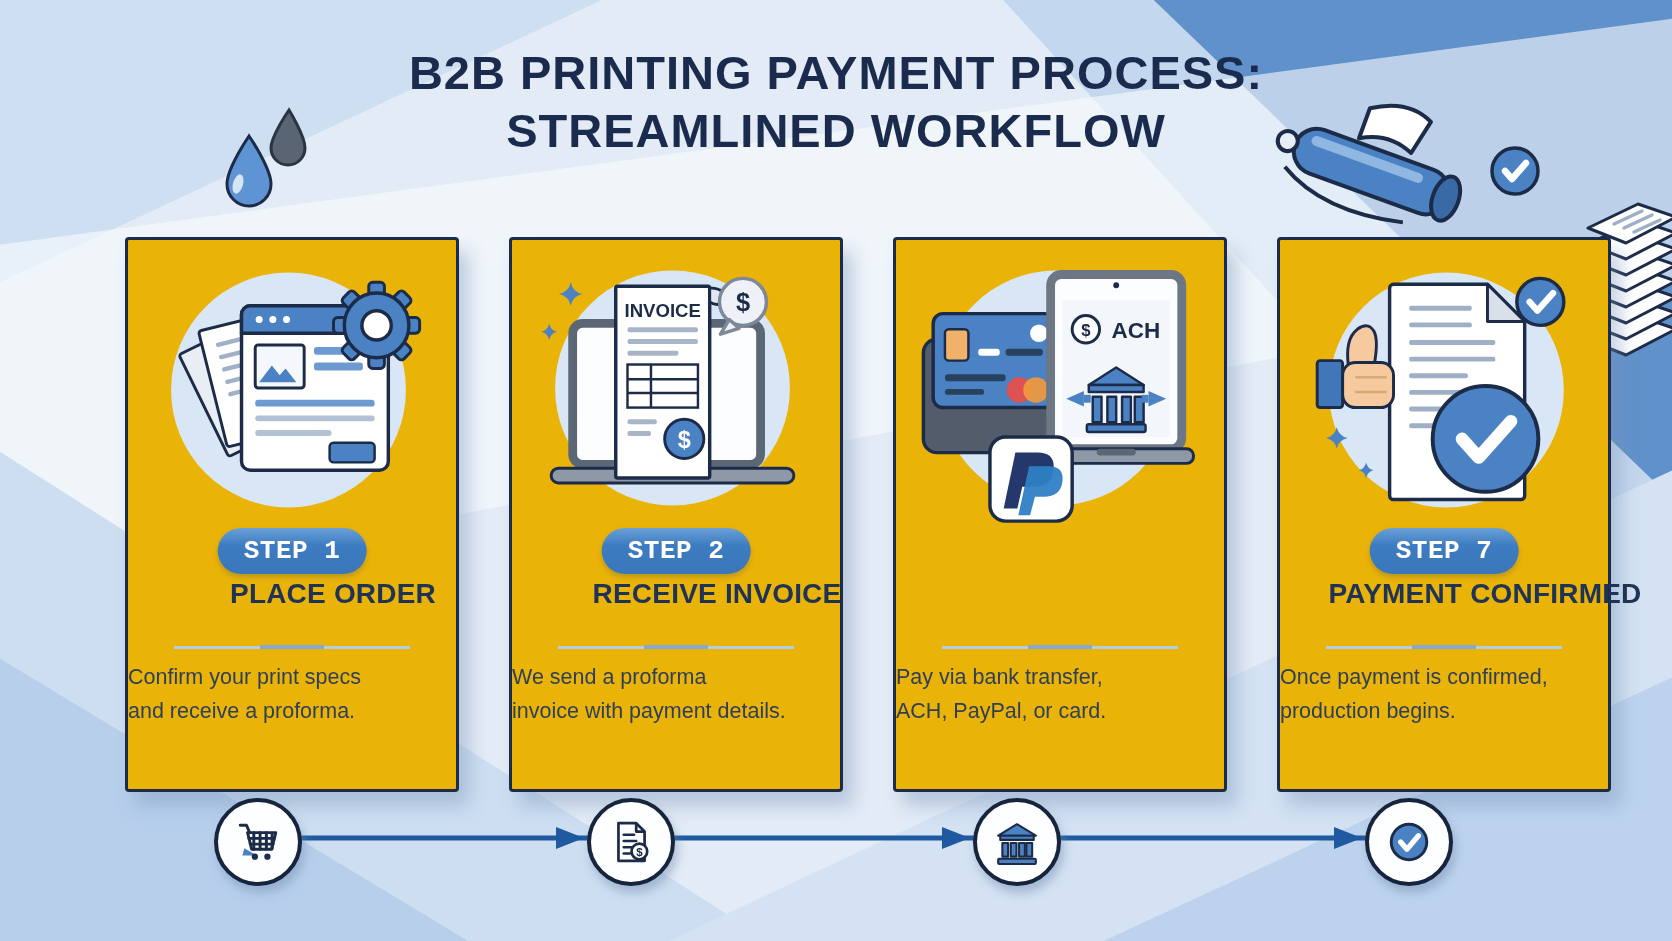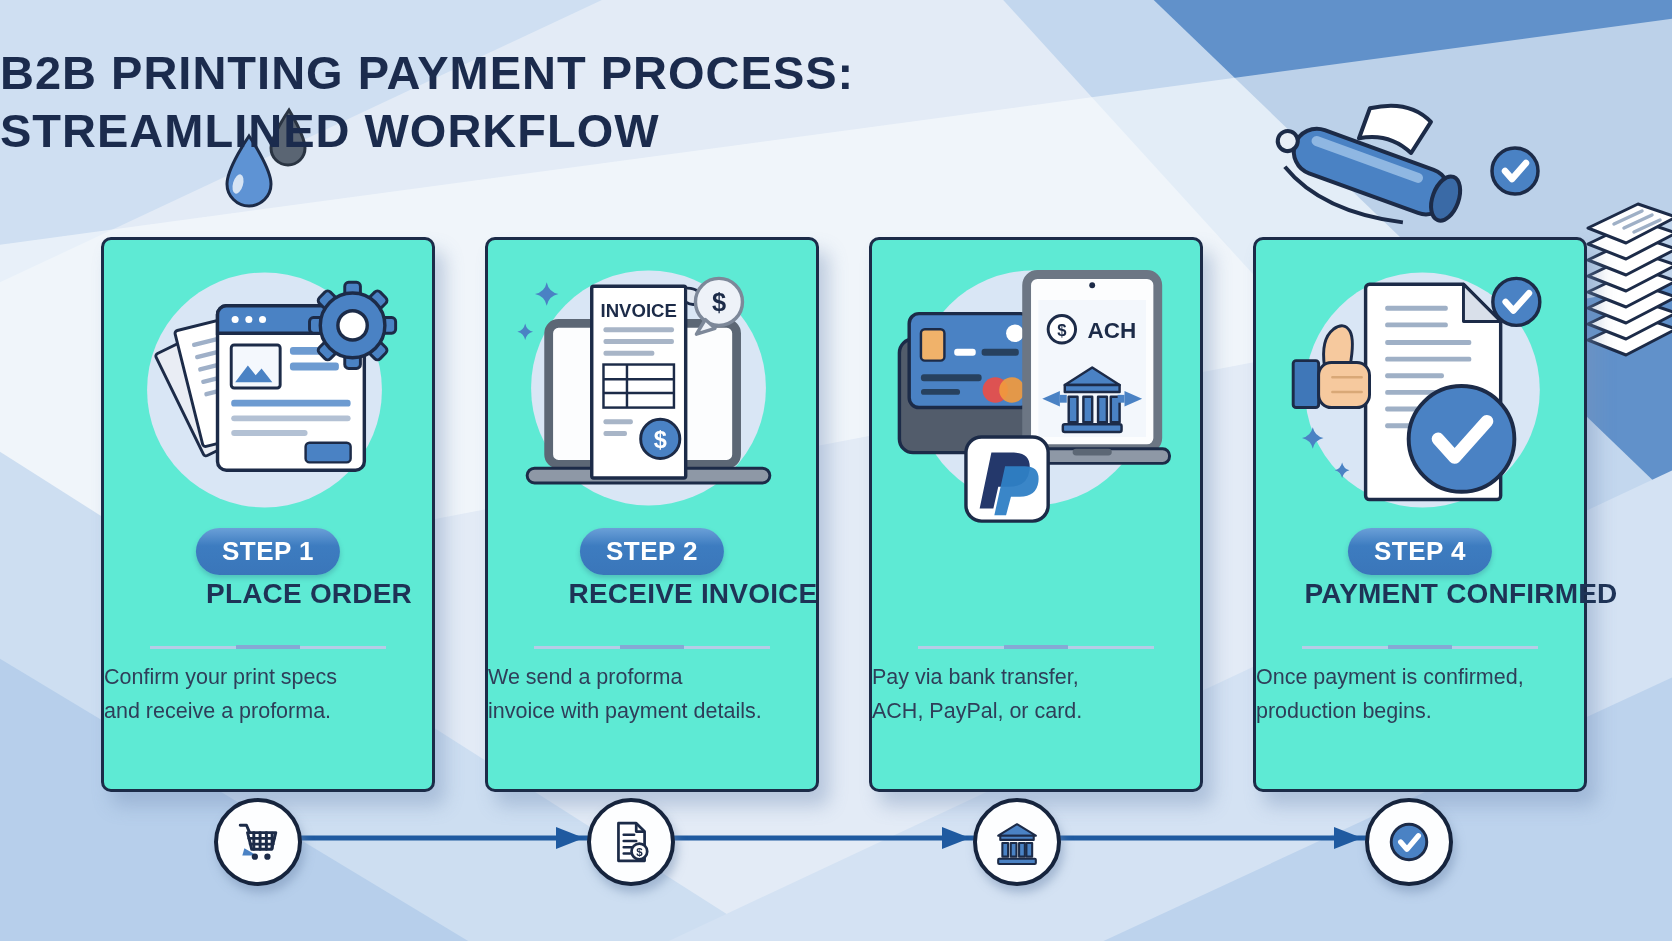--- a/index.html
+++ b/index.html
@@ -8,33 +8,33 @@
   .bg{position:absolute;inset:0;}
   .w1{clip-path:polygon(60% 0,100% 0,100% 78%);background:#c3d7ee;}
   .w2{clip-path:polygon(69% 0,100% 0,100% 53%);background:#6191ca;}
   .w3{clip-path:polygon(0 0,36% 0,0 30%);background:#cfdff2;}
   .w4{clip-path:polygon(0 48%,0 100%,46% 100%);background:#cddef1;}
   .w5{clip-path:polygon(0 70%,0 100%,28% 100%);background:#b7cfeb;}
   .w6{clip-path:polygon(100% 50%,100% 100%,40% 100%);background:#d4e2f3;}
   .w7{clip-path:polygon(100% 72%,100% 100%,66% 100%);background:#bdd3ed;}
   .w8{clip-path:polygon(0 26%,100% 2%,100% 30%,0 64%);background:rgba(248,251,254,.6);}
 
-  .title{position:absolute;top:44px;left:0;width:100%;text-align:left;z-index:2;
+  .title{position:absolute;top:44px;left:0;width:100%;text-align:center;z-index:2;
          color:#1b2b4d;font-weight:bold;font-size:47px;line-height:58px;letter-spacing:1px;}
   .decor{position:absolute;z-index:1;}
 
   .card{position:absolute;top:237px;width:328px;height:549px;z-index:2;
-        background:#5eead4;border:3.5px solid #1c2b48;border-radius:10px;
-        box-shadow:10px 14px 18px rgba(122,148,185,.42);}
+        background:#eab308;border:3.5px solid #1c2b48;border-radius:4px;
+        box-shadow:10px 14px 18px rgba(122,148,185,.42);margin-left:24px;}
   .illus{position:absolute;top:2px;left:0;width:321px;height:293px;}
   .pill{position:absolute;top:288px;left:50%;transform:translateX(-50%);
         padding:8px 26px;border-radius:24px;white-space:nowrap;
         background:linear-gradient(180deg,#6ba0d8 0%,#3d7cc0 38%,#3a76ba 100%);
         color:#fff;font-size:26px;font-weight:bold;letter-spacing:.5px;
-        box-shadow:0 3px 5px rgba(40,70,110,.25);}
+        box-shadow:0 3px 5px rgba(40,70,110,.25);font-family:Liberation Mono, monospace;}
   .card h2{position:absolute;top:338px;left:0;width:100%;margin:0;text-align:center;
            font-size:28px;color:#1e3356;letter-spacing:.2px;white-space:nowrap;padding-left:41px;}
   .divider{position:absolute;top:406px;left:14%;width:72%;height:2.5px;background:#b6cce6;}
   .divider::after{content:"";position:absolute;left:calc(50% - 32px);top:-1px;
                   width:64px;height:4px;background:#86a9d4;}
   .desc{position:absolute;top:420px;left:0;width:100%;margin:0;
         font-size:21.5px;line-height:34px;color:#2f3e59;}
 
   .tl-connector{position:absolute;left:0;top:799px;width:1672px;height:80px;z-index:2;}
   .tcircle{position:absolute;top:798px;width:80px;height:80px;border-radius:50%;z-index:3;
@@ -294,21 +294,21 @@
       <g>
         <circle cx="210" cy="198" r="54" fill="#4a82c4" stroke="#1c2b48" stroke-width="4"></circle>
         <path d="M186,198 l17,19 l33,-37" fill="none" stroke="#ffffff" stroke-width="13" stroke-linecap="round" stroke-linejoin="round"></path>
       </g>
       <g>
         <circle cx="266" cy="58" r="24" fill="#4a82c4" stroke="#1c2b48" stroke-width="3.5"></circle>
         <path d="M255,58 l8,9 l16,-18" fill="none" stroke="#ffffff" stroke-width="6.5" stroke-linecap="round" stroke-linejoin="round"></path>
       </g>
     </svg>
     <div class="pill">
-      <span>STEP 4</span>
+      <span>STEP 7</span>
     </div>
     <h2>PAYMENT CONFIRMED</h2>
     <div class="divider"></div>
     <p class="desc">
       <span>Once payment is confirmed,</span><br>
       <span>production begins.</span>
     </p>
   </section>
 
   <svg class="tl-connector" viewBox="0 0 1672 80">

